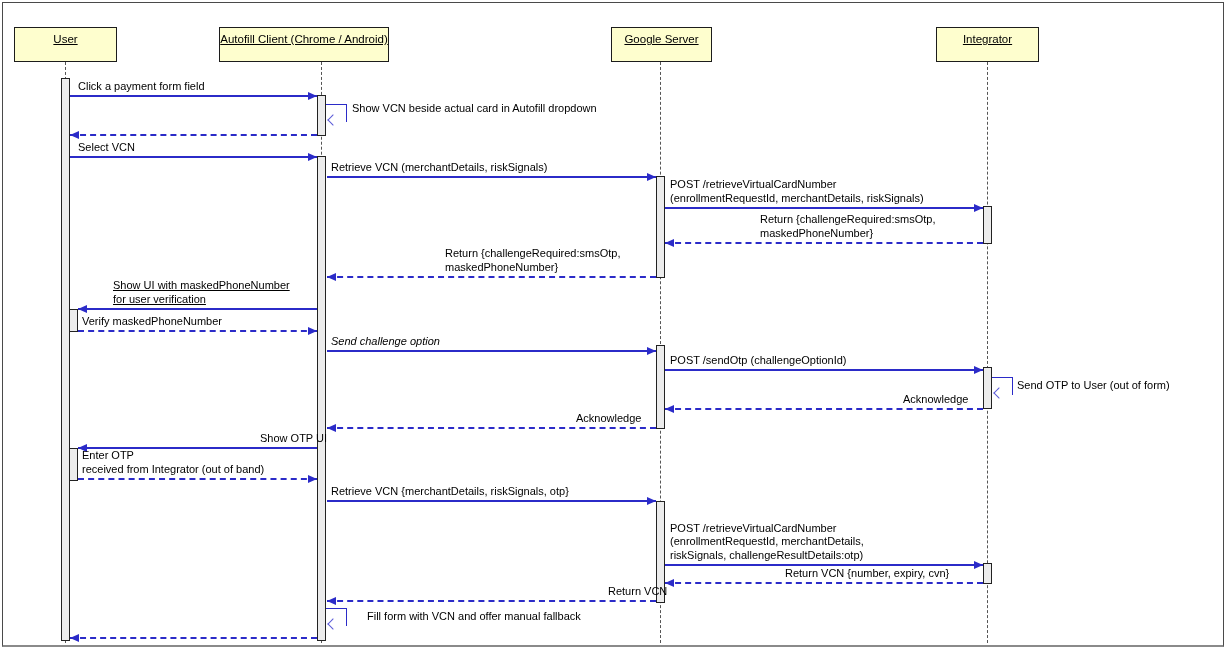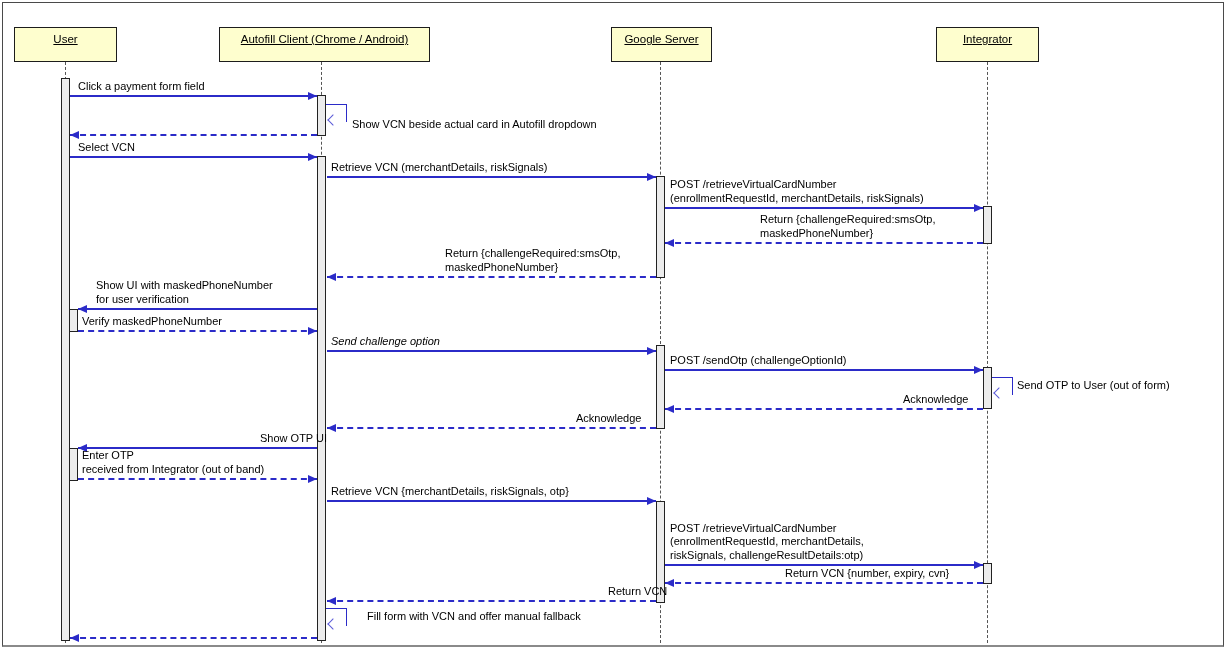--- a/index.html
+++ b/index.html
@@ -53,21 +53,21 @@
       <div class="act-bar" style="left: 656px; top: 501px; height: 102px;"></div>
       <div class="act-bar" style="left: 983px; top: 206px; height: 38px;"></div>
       <div class="act-bar" style="left: 983px; top: 367px; height: 42px;"></div>
       <div class="act-bar" style="left: 983px; top: 563px; height: 21px;"></div>
       <div class="msg-line solid" style="left: 70px; top: 95px; width: 247px;"></div>
       <div class="arrhead right" style="left: 308px; top: 91.5px;"></div>
       <div class="msg-label" style="left: 78px; top: 79.5px;">Click a payment form field</div>
       <div class="self-h" style="left: 326px; top: 104px; width: 20px;"></div>
       <div class="self-v" style="left: 346px; top: 104px; height: 18px;"></div>
       <div class="self-chev" style="left: 329px; top: 116px;"></div>
-      <div class="msg-label" style="left: 352px; top: 118px;">Show VCN beside actual card in Autofill dropdown</div>
+      <div class="msg-label" style="left: 352px; top: 102px;">Show VCN beside actual card in Autofill dropdown</div>
       <div class="msg-line dashed" style="left: 70px; top: 134px; width: 247px;"></div>
       <div class="arrhead left" style="left: 70px; top: 130.5px;"></div>
       <div class="msg-line solid" style="left: 70px; top: 156px; width: 247px;"></div>
       <div class="arrhead right" style="left: 308px; top: 152.5px;"></div>
       <div class="msg-label" style="left: 78px; top: 140.5px;">Select VCN</div>
       <div class="msg-line solid" style="left: 327px; top: 176px; width: 329px;"></div>
       <div class="arrhead right" style="left: 647px; top: 172.5px;"></div>
       <div class="msg-label" style="left: 331px; top: 160.5px;">Retrieve VCN (merchantDetails, riskSignals)</div>
       <div class="msg-line solid" style="left: 665px; top: 207px; width: 318px;"></div>
       <div class="arrhead right" style="left: 974px; top: 203.5px;"></div>
@@ -76,21 +76,21 @@
       <div class="msg-line dashed" style="left: 665px; top: 242px; width: 318px;"></div>
       <div class="arrhead left" style="left: 665px; top: 238.5px;"></div>
       <div class="msg-label" style="left: 760px; top: 213px;">Return {challengeRequired:smsOtp,
 maskedPhoneNumber}</div>
       <div class="msg-line dashed" style="left: 327px; top: 276px; width: 329px;"></div>
       <div class="arrhead left" style="left: 327px; top: 272.5px;"></div>
       <div class="msg-label" style="left: 445px; top: 247px;">Return {challengeRequired:smsOtp,
 maskedPhoneNumber}</div>
       <div class="msg-line solid" style="left: 78px; top: 308px; width: 239px;"></div>
       <div class="arrhead left" style="left: 78px; top: 304.5px;"></div>
-      <div class="msg-label" style="left: 96px; top: 279px;">Show UI with maskedPhoneNumber
+      <div class="msg-label" style="left: 113px; top: 279px; text-decoration: underline;">Show UI with maskedPhoneNumber
 for user verification</div>
       <div class="msg-line dashed" style="left: 78px; top: 330px; width: 239px;"></div>
       <div class="arrhead right" style="left: 308px; top: 326.5px;"></div>
       <div class="msg-label" style="left: 82px; top: 314.5px;">Verify maskedPhoneNumber</div>
       <div class="msg-line solid" style="left: 327px; top: 350px; width: 329px;"></div>
       <div class="arrhead right" style="left: 647px; top: 346.5px;"></div>
       <div class="msg-label" style="left: 331px; top: 334.5px; font-style: italic;">Send challenge option</div>
       <div class="msg-line solid" style="left: 665px; top: 369px; width: 318px;"></div>
       <div class="arrhead right" style="left: 974px; top: 365.5px;"></div>
       <div class="msg-label" style="left: 670px; top: 353.5px;">POST /sendOtp (challengeOptionId)</div>
@@ -127,21 +127,21 @@
       <div class="msg-label" style="left: 584px; top: 584.5px; margin-left: 24px;">Return VCN</div>
       <div class="self-h" style="left: 326px; top: 608px; width: 20px;"></div>
       <div class="self-v" style="left: 346px; top: 608px; height: 18px;"></div>
       <div class="self-chev" style="left: 329px; top: 620px;"></div>
       <div class="msg-label" style="left: 367px; top: 610px;">Fill form with VCN and offer manual fallback</div>
       <div class="msg-line dashed" style="left: 70px; top: 637px; width: 247px;"></div>
       <div class="arrhead left" style="left: 70px; top: 633.5px;"></div>
       <div class="actor-box" style="left: 14px; width: 103px;">
         <span>User</span>
       </div>
-      <div class="actor-box" style="left: 219px; width: 211px;">
+      <div class="actor-box" style="left: 219px; width: 170px;">
         <span>Autofill Client (Chrome / Android)</span>
       </div>
       <div class="actor-box" style="left: 611px; width: 101px;">
         <span>Google Server</span>
       </div>
       <div class="actor-box" style="left: 936px; width: 103px;">
         <span>Integrator</span>
       </div>
     </div>
 </div>

